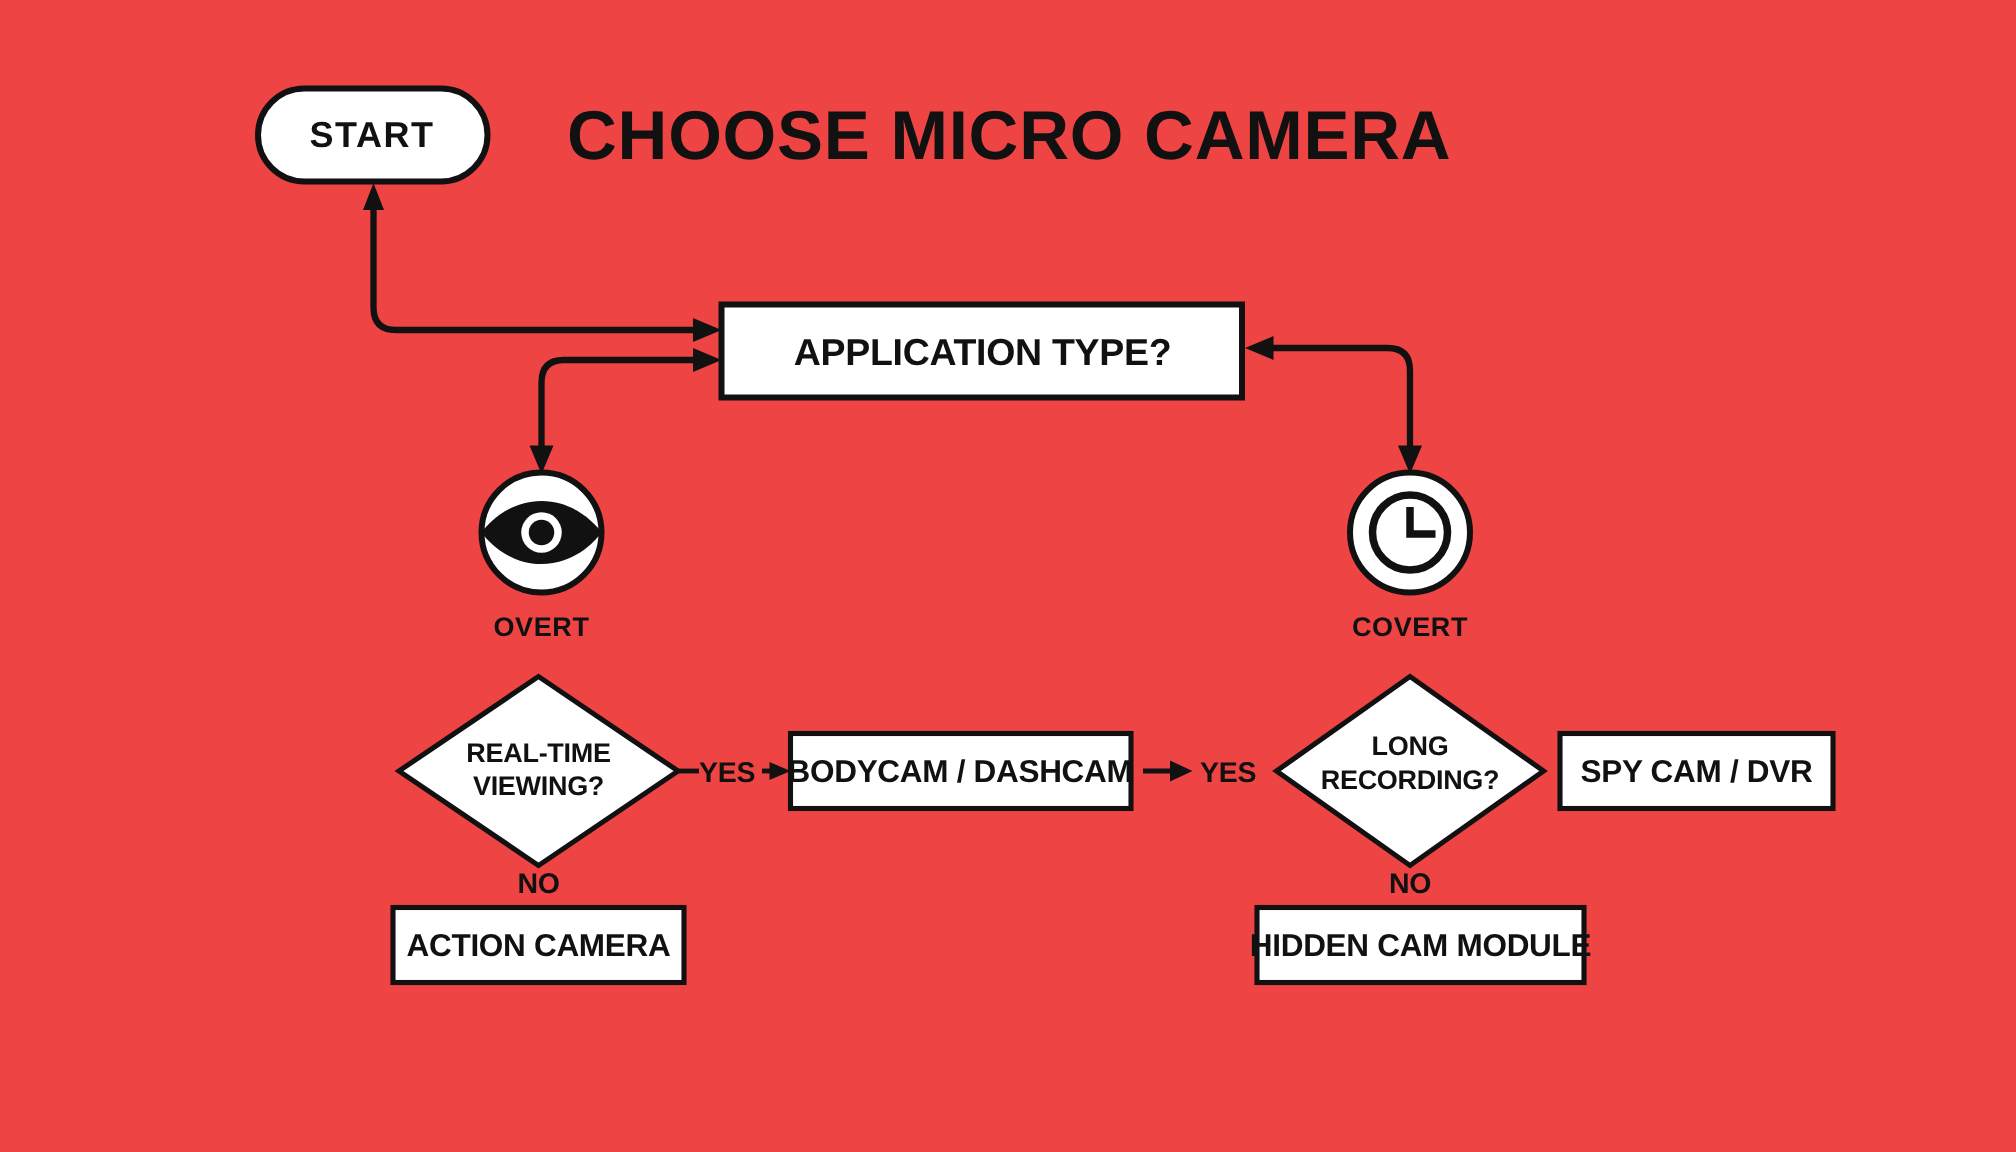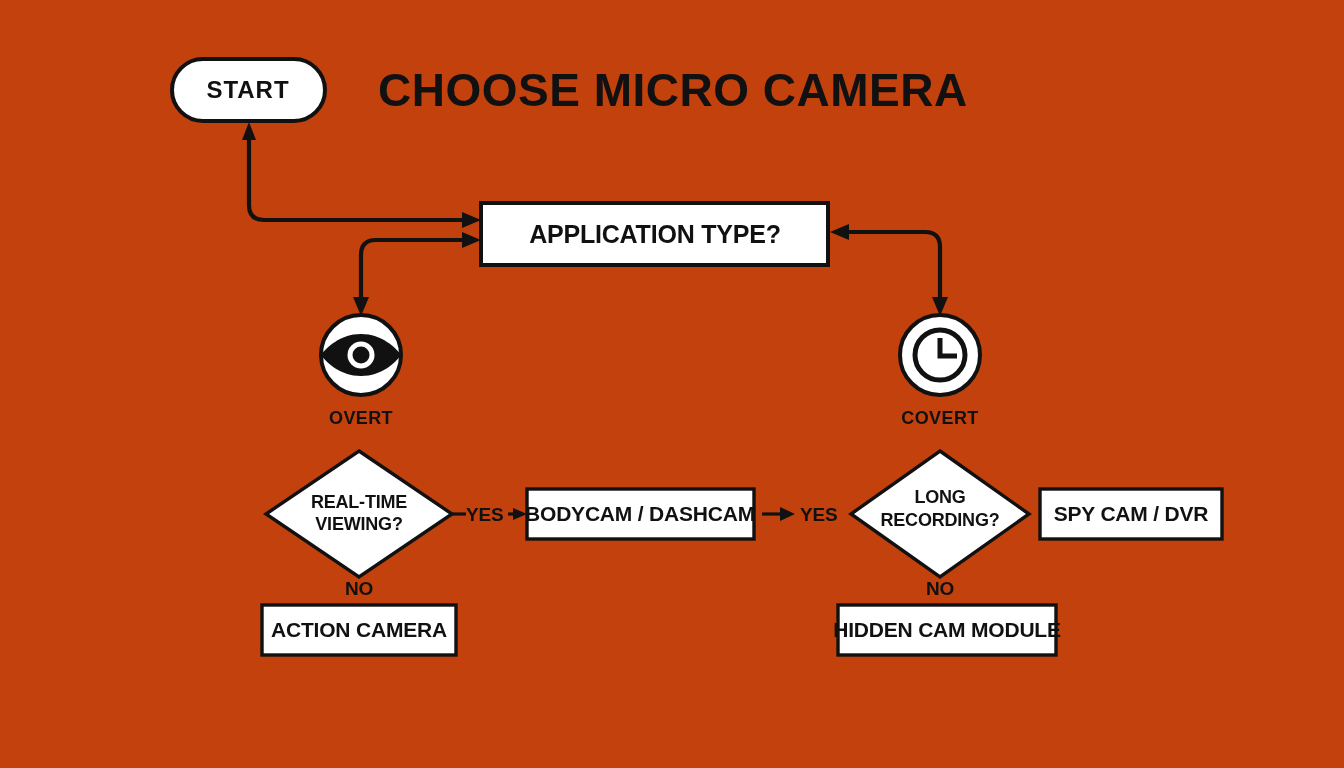--- a/index.html
+++ b/index.html
@@ -10,21 +10,21 @@
   body {
     width: 1344px;
     height: 768px;
     overflow: hidden;
     font-family: "Liberation Sans", sans-serif;
   }
   #canvas {
     position: relative;
     width: 1344px;
     height: 768px;
-    background: #c2410c;
+    background: #ef4444;
   }
   svg.flow {
     position: absolute;
     left: 0;
     top: 0;
     width: 1344px;
     height: 768px;
     display: block;
   }
   .node-stroke {

